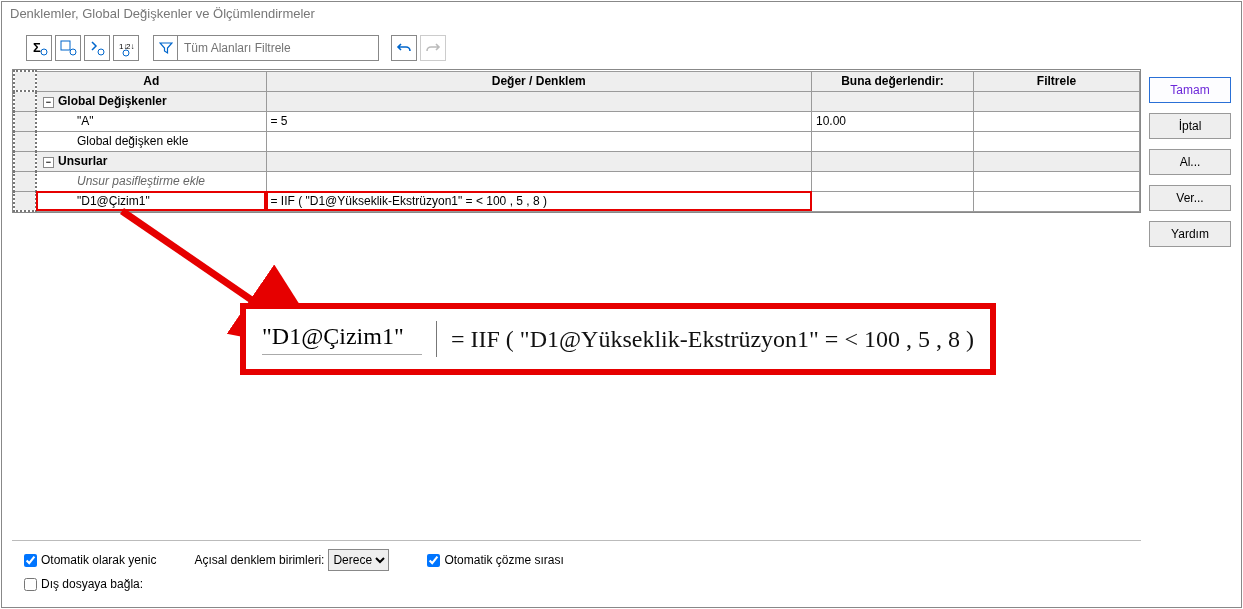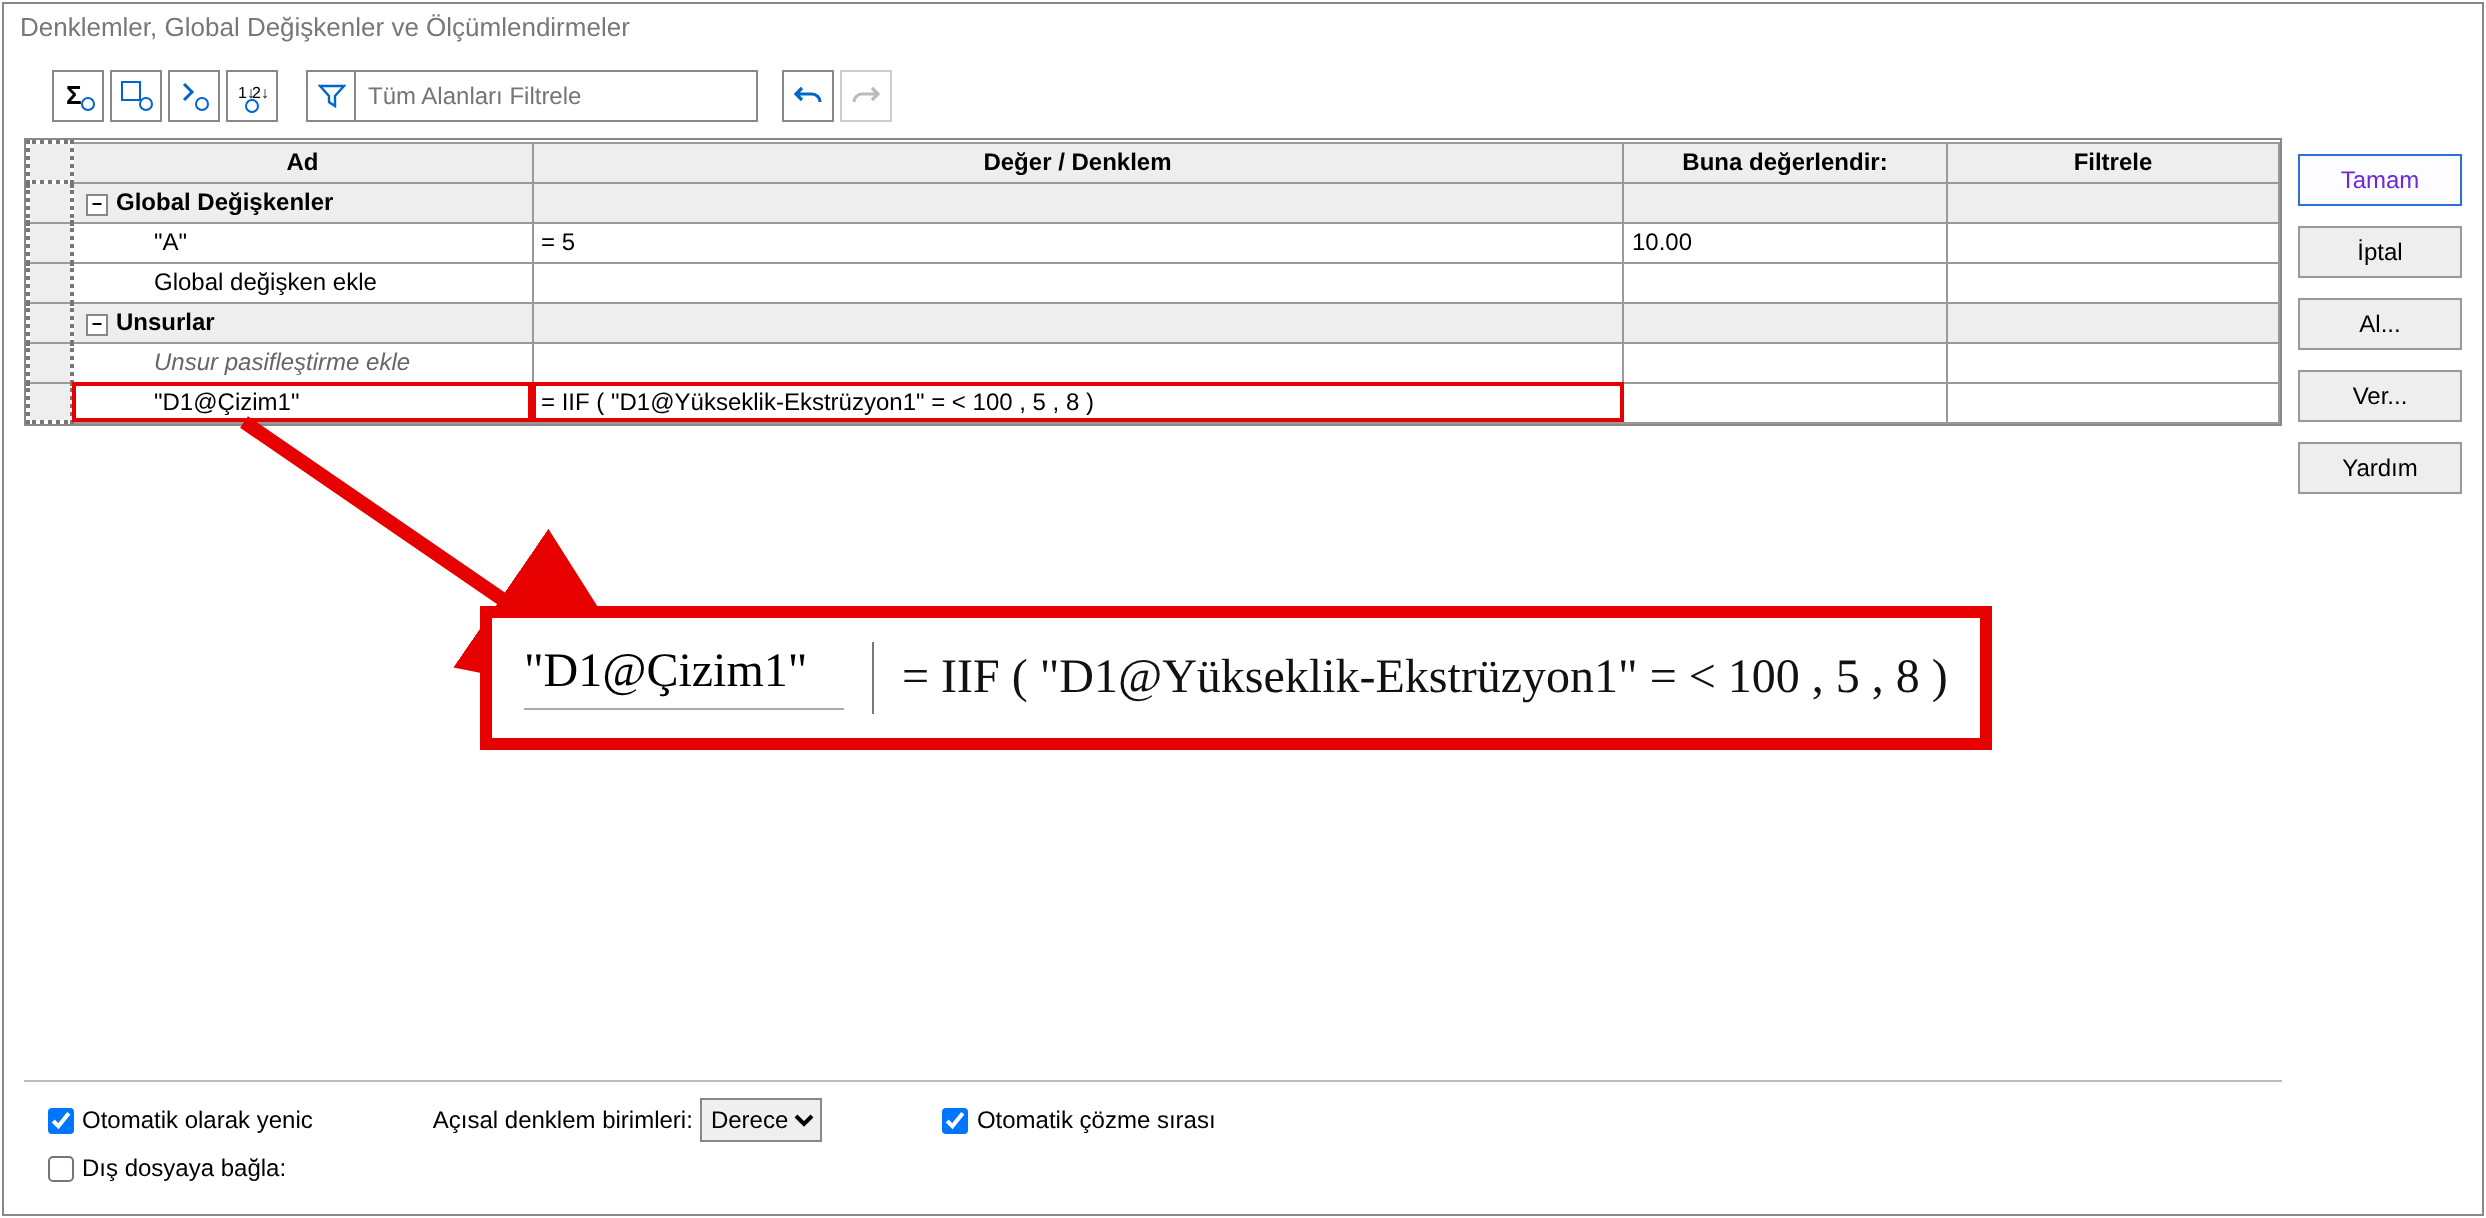--- a/index.html
+++ b/index.html
@@ -31,21 +31,21 @@
 .eqname{padding-left:40px}
 .grpname{padding-left:6px}
 .hl-row td.hl{outline:2px solid #e60000;outline-offset:-2px}
 .callout{position:relative;flex:1;min-height:0}
 .zoom{position:absolute;left:228px;top:90px;border:6px solid #e60000;background:#fff;padding:12px 16px;display:flex;align-items:center;gap:0;font-family:"Times New Roman",serif;font-size:24px}
 .zoom .zn{width:160px;border-bottom:1px solid #aaa;padding-bottom:4px}
 .zoom .sep{width:1px;height:36px;background:#777;margin:0 14px}
 .zoom .zv{color:#111;white-space:nowrap}
 .arrow{position:absolute;left:80px;top:-6px;pointer-events:none}
 .bottombar{border-top:1px solid #bbb;padding:8px 12px;display:flex;flex-direction:column;gap:6px;background:#fff}
-.row1{display:flex;align-items:center;gap:60px}
+.row1{display:flex;align-items:center;gap:38px}
 .row2{display:flex;align-items:flex-end;gap:8px}
 .chk{display:flex;align-items:center;gap:4px}
 select{border:1px solid #888;height:22px;font:inherit}
 .rightbtns{width:92px;padding:10px 10px 0 0;display:flex;flex-direction:column;gap:10px}
 .btn{height:26px;border:1px solid #999;background:#eee;cursor:pointer;font:inherit}
 .btn.primary{border:1px solid #2a70d6;color:#6d28d9;background:#fdfdff}
 </style>
 </head>
 <body>
 

